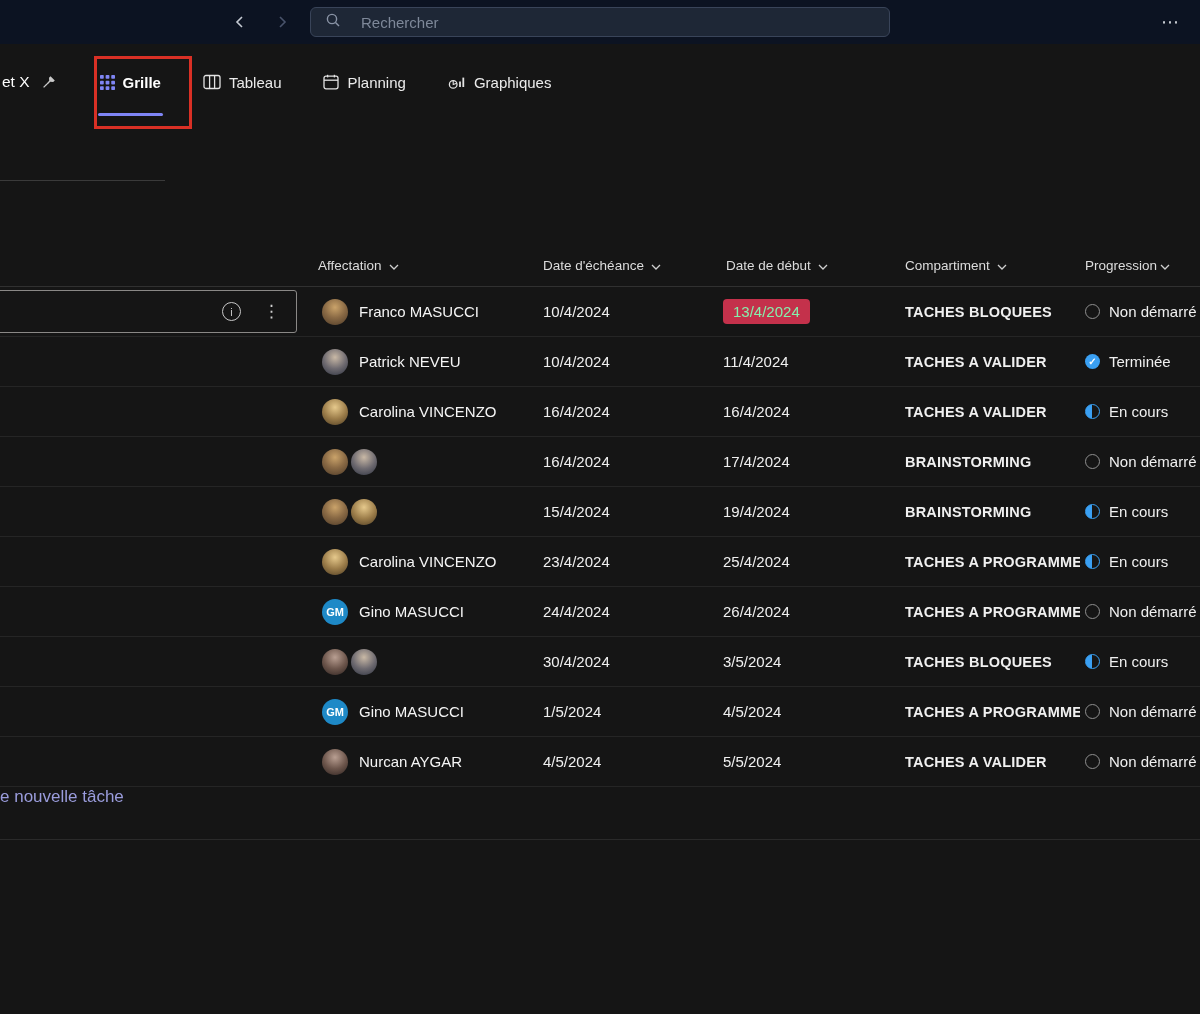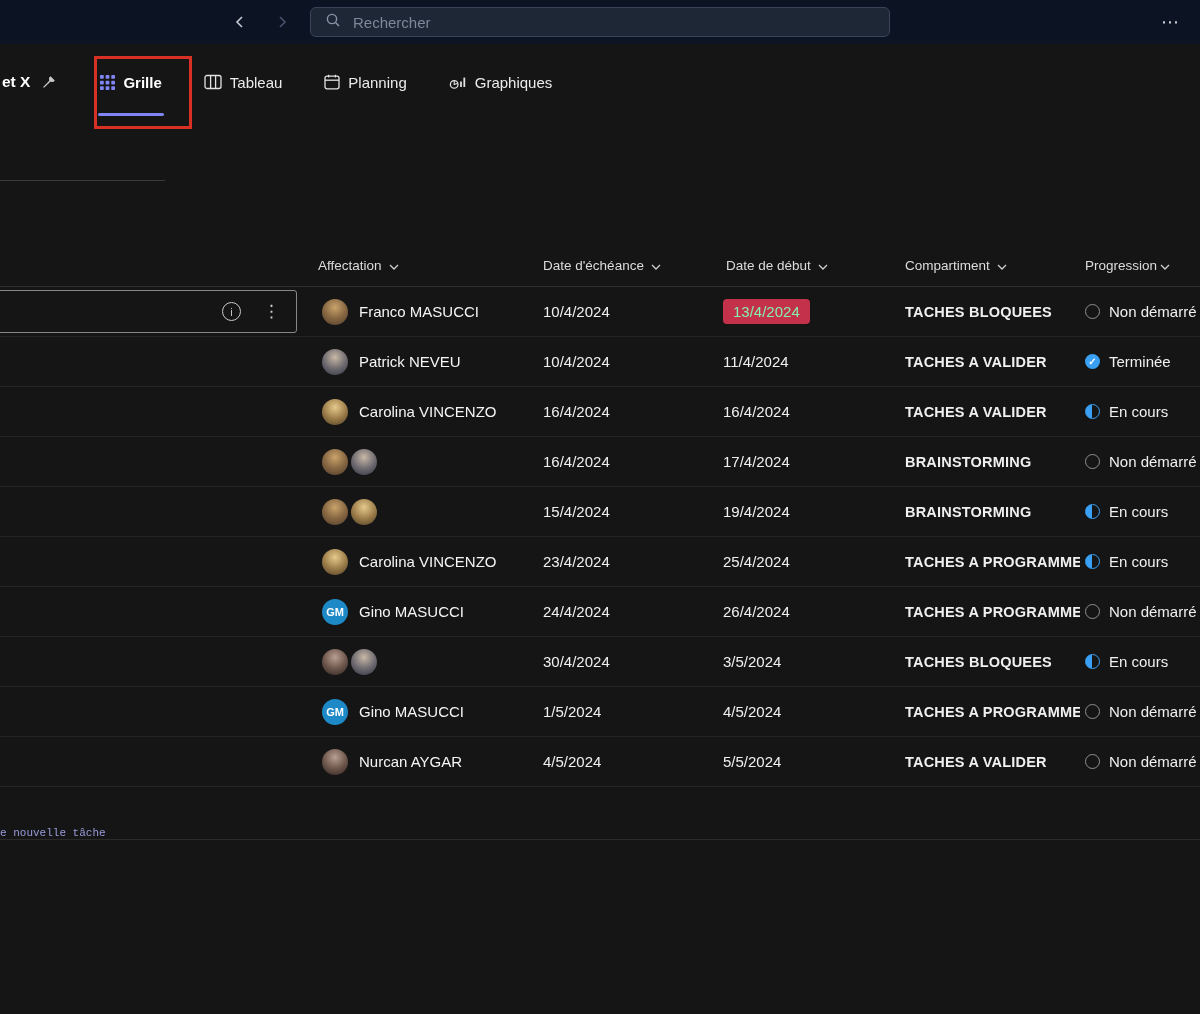--- a/index.html
+++ b/index.html
@@ -25,37 +25,37 @@
   }
   .nav-btn.back { left: 226px; color: #c5cad3; }
   .nav-btn.fwd  { left: 268px; color: #49536b; }
   .searchbox {
     position: absolute; left: 310px; top: 7px;
     width: 580px; height: 30px;
     background: #1e2736;
     border: 1px solid #394459;
     border-radius: 6px;
     display: flex; align-items: center;
-    padding-left: 14px; gap: 12px;
+    padding-left: 14px; gap: 20px;
     cursor: text;
   }
   .searchbox .s-ph { color: #7e8899; font-size: 15px; }
   .more {
     position: absolute; right: 20px; top: 50%; transform: translateY(-50%);
     color: #cfd3da; font-size: 18px; letter-spacing: 1px; cursor: pointer;
   }
 
   
   .tabbar {
     position: relative;
     height: 76px;
     display: flex; align-items: center;
   }
   .channel {
-    font-size: 15.5px; font-weight: 700; color: #ffffff;
+    font-size: 15.5px; font-weight: 400; color: #ffffff;
     padding-left: 2px; white-space: nowrap;
   }
   .pin { margin-left: 12px; display: flex; align-items: center; }
   .tabs { display: flex; gap: 38px; margin-left: 42px; height: 100%; align-items: center; }
   .tab {
     position: relative; height: 100%;
     display: flex; align-items: center; gap: 8px;
     font-size: 15px; color: #ebebeb; cursor: pointer; padding: 0 2px;
     white-space: nowrap;
   }
@@ -142,23 +142,23 @@
   .picon.not_started { border: 1.5px solid #8f8f8f; }
   .picon.in_progress { border: 1.5px solid #3aa0f3; background: linear-gradient(90deg, #3aa0f3 50%, transparent 50%); }
   .picon.done { background: #3aa0f3; }
   .picon.done::after {
     content: "\2713"; position: absolute; inset: 0;
     display: flex; align-items: center; justify-content: center;
     font-size: 10px; font-weight: 700; color: #ffffff;
   }
 
   .gfooter {
-    height: 53px; display: flex; align-items: flex-end;
+    height: 53px; display: flex; align-items: flex-start;
     border-bottom: 1px solid #2a2a2a;
-    color: #9a9cdc; font-size: 11px; cursor: pointer; font-family: Liberation Mono, monospace;
+    color: #9a9cdc; font-size: 17px; cursor: pointer;
   }
 </style>
 </head>
 <body>
 
 <div class="topbar">
   <button class="nav-btn back">
     <svg width="16" height="16" viewBox="0 0 16 16">
         <path d="M10 3 L5 8 L10 13" fill="none" stroke="currentColor" stroke-width="1.6"></path>
       </svg>

